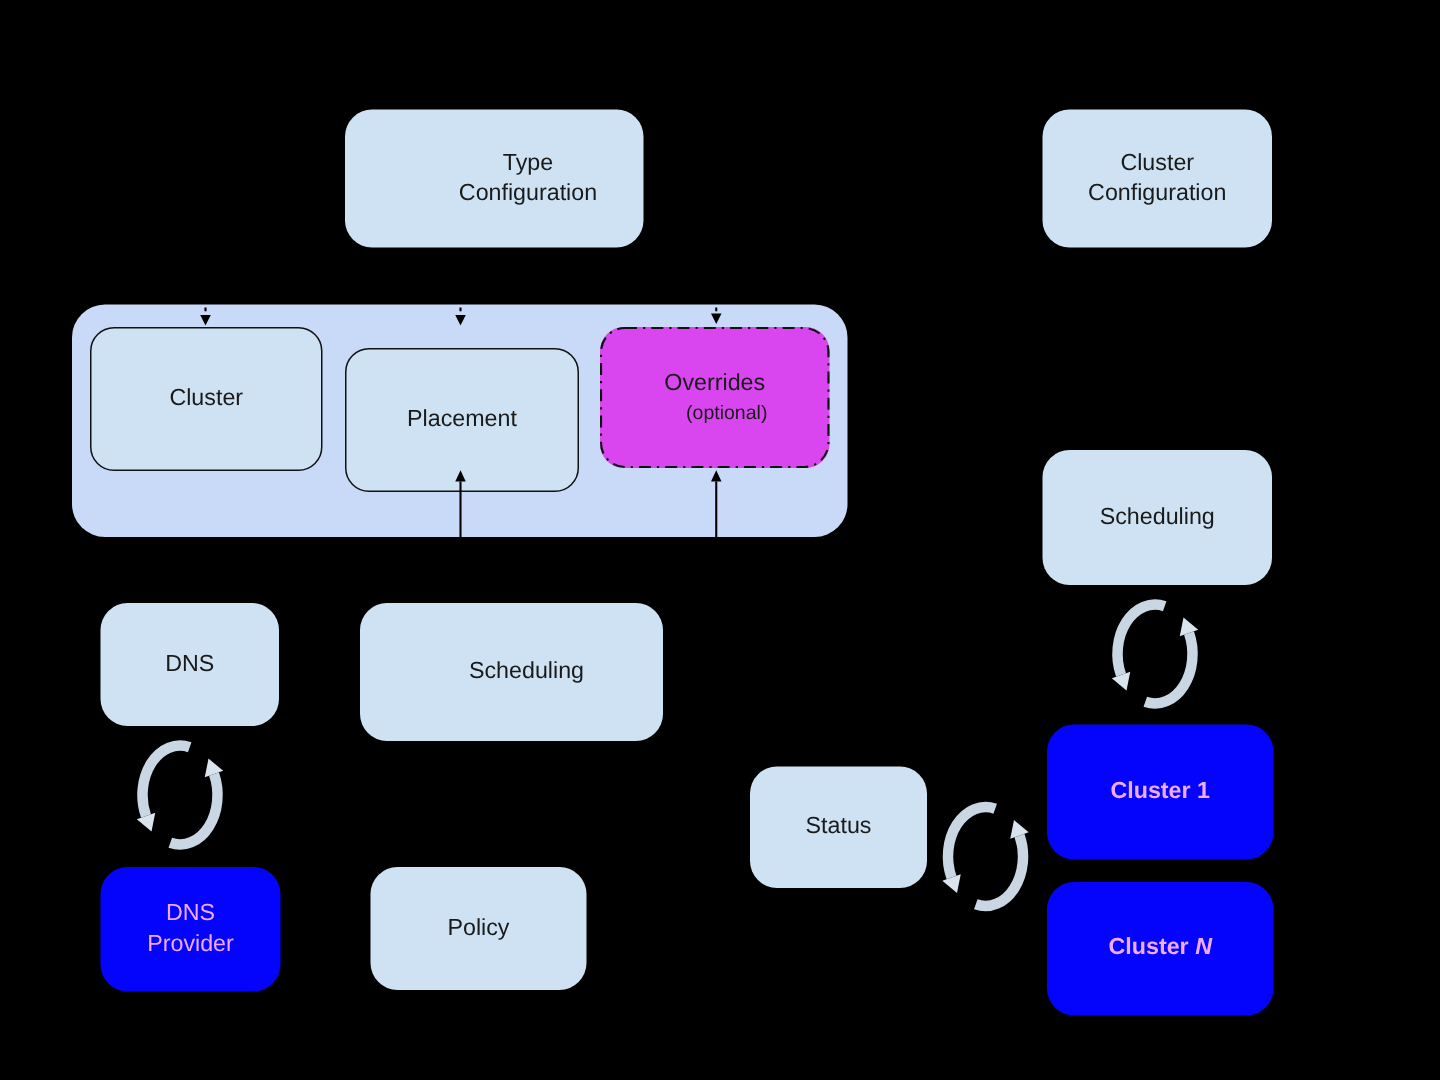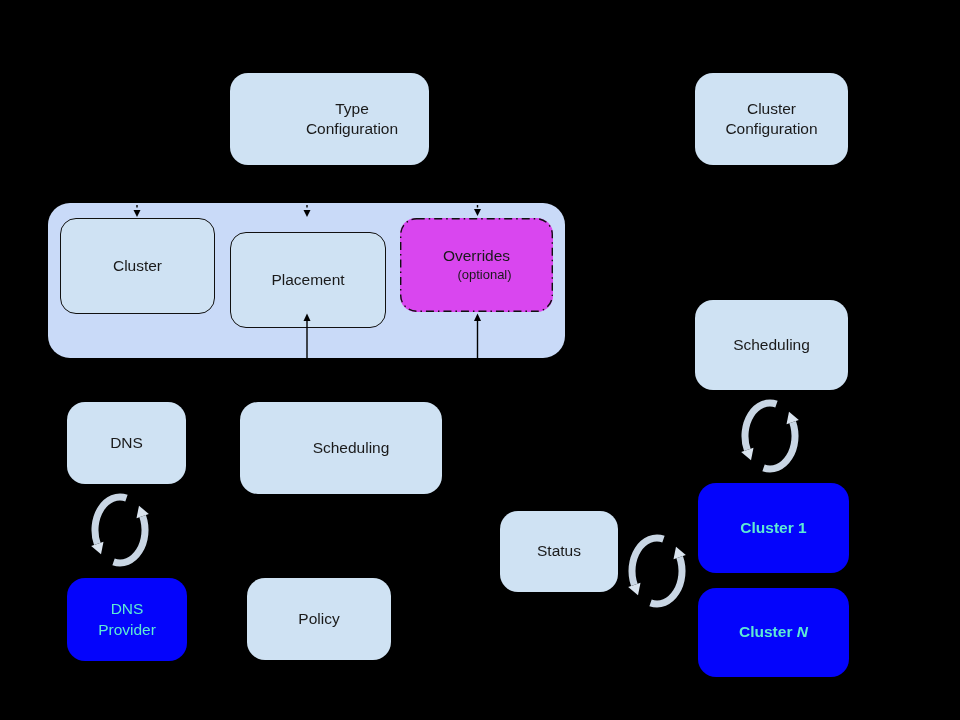--- a/index.html
+++ b/index.html
@@ -7,21 +7,21 @@
     position:relative;width:960px;height:720px;background:#000;overflow:hidden;
     font-family:"Liberation Sans",sans-serif;
   }
   .box{
     position:absolute;display:flex;align-items:center;justify-content:center;
     text-align:center;border-radius:18px;color:#1a1a1a;font-size:15.5px;
     line-height:1.3;white-space:pre-line;
   }
   .light{background:#cfe2f3;}
   .bordered{border:1.4px solid #111;border-radius:16px;}
-  .blue{background:#0404fc;color:#5eead4;font-weight:bold;}
+  .blue{background:#0404fc;color:#f0abfc;font-weight:bold;}
   .italic{font-style:italic;}
 
   
   .type-config{left:230px;top:73px;width:154px;height:92px;padding-left:45px;}
   .cluster-config{left:695px;top:73px;width:153px;height:92px;}
   .dns{left:67px;top:402px;width:119px;height:82px;}
   .scheduling{left:240px;top:402px;width:182px;height:92px;padding-left:20px;}
   .policy{left:247px;top:578px;width:144px;height:82px;}
   .propagation{left:695px;top:300px;width:153px;height:90px;}
   .status{left:500px;top:511px;width:118px;height:81px;}

